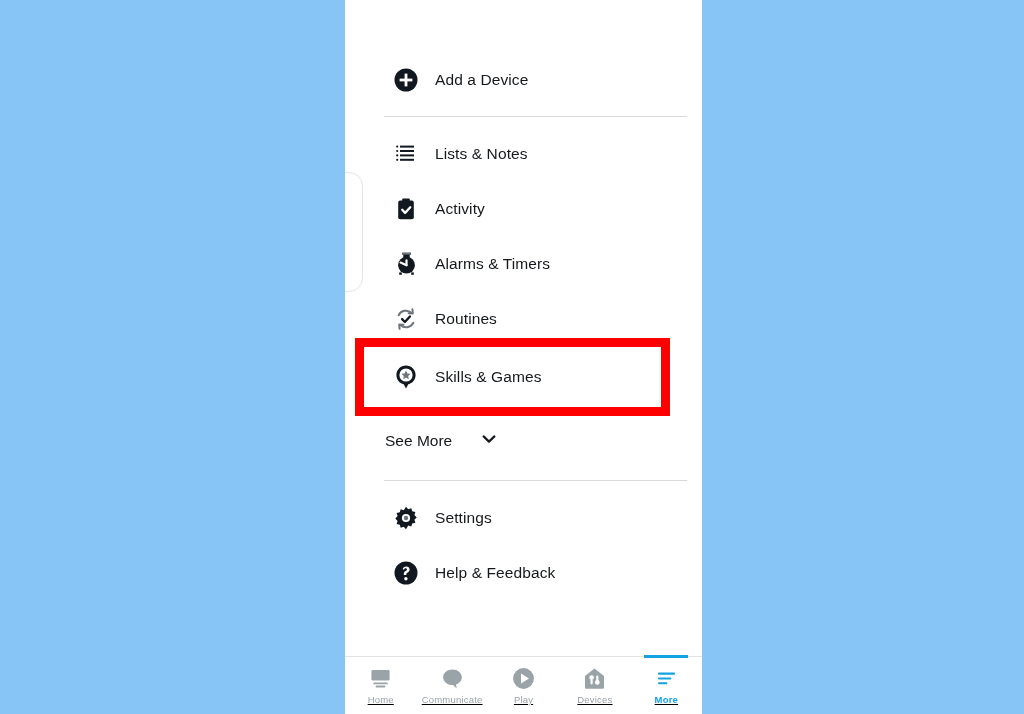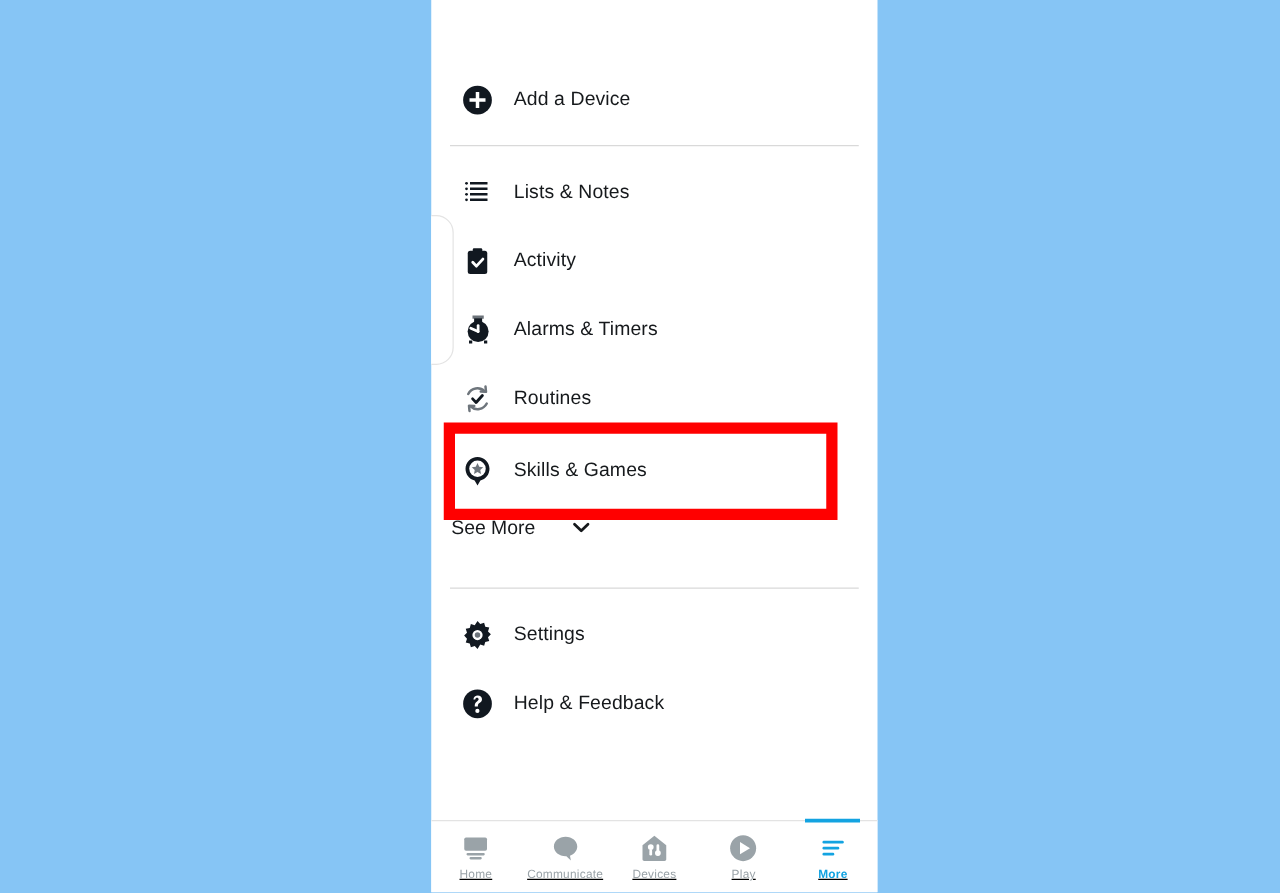--- a/index.html
+++ b/index.html
@@ -40,20 +40,21 @@
     pointer-events: none;
   }
 
   
   #menu-list {
     position: absolute;
     left: 0;
     top: 0;
     width: 357px;
     padding-top: 52px;
+    padding-left: 24px;
   }
 
   .menu-row {
     display: flex;
     align-items: center;
     height: 55px;
     padding-left: 22px;
     position: relative;
   }
 
@@ -91,24 +92,24 @@
     height: 78px;
     border: 9px solid #ff0000;
     background: transparent;
     pointer-events: none;
     z-index: 5;
   }
 
   
   #see-more-row {
     display: flex;
-    align-items: flex-start;
+    align-items: center;
     height: 34px;
     padding-left: 16px;
-    margin-top: 6px;
+    margin-top: 16px;
     gap: 20px;
   }
   #see-more-row .see-more-label {
     font-size: 15.5px;
     color: #16191c;
     margin-right: 9px;
   }
 
   
   #tab-bar {
@@ -306,40 +307,40 @@
         <svg width="25" height="25" viewBox="0 0 25 25">
           <path d="M12.5 3.4c-5.2 0-9.4 3.5-9.4 7.8 0 4.3 4.2 7.8 9.4 7.8h.6l3.6 3.4-.7-3.9c3.4-1.2 5.8-3.9 5.8-7.3 0-4.3-4.2-7.8-9.3-7.8z" fill="#9aa3a8"></path>
         </svg>
       </span>
       <span class="tab-label">Communicate</span>
     </div>
 
     <div class="tab-item">
       <span class="tab-icon">
         <svg width="25" height="25" viewBox="0 0 25 25">
+          <circle cx="12.5" cy="12.5" r="10.4" fill="#9aa3a8"></circle>
+          <path d="M10 7.6l8 4.9-8 4.9z" fill="#fff"></path>
+        </svg>
+      </span>
+      <span class="tab-label">Play</span>
+    </div>
+
+    <div class="tab-item">
+      <span class="tab-icon">
+        <svg width="25" height="25" viewBox="0 0 25 25">
           <path d="M12.5 2.6L22 10.1v11.3c0 .8-.6 1.4-1.4 1.4H4.4c-.8 0-1.4-.6-1.4-1.4V10.1z" fill="#9aa3a8"></path>
           <circle cx="9.6" cy="11.6" r="2.3" fill="#fff"></circle>
           <rect x="8.5" y="13.4" width="2.2" height="5" rx="1.1" fill="#fff"></rect>
           <rect x="14.2" y="9.4" width="2.2" height="9" rx="1.1" fill="#fff"></rect>
           <circle cx="15.3" cy="16.4" r="2.3" fill="#fff"></circle>
         </svg>
       </span>
       <span class="tab-label">Devices</span>
     </div>
 
-    <div class="tab-item">
-      <span class="tab-icon">
-        <svg width="25" height="25" viewBox="0 0 25 25">
-          <circle cx="12.5" cy="12.5" r="10.4" fill="#9aa3a8"></circle>
-          <path d="M10 7.6l8 4.9-8 4.9z" fill="#fff"></path>
-        </svg>
-      </span>
-      <span class="tab-label">Play</span>
-    </div>
-
     <div class="tab-item active">
       <span class="tab-indicator"></span>
       <span class="tab-icon">
         <svg width="25" height="25" viewBox="0 0 25 25">
           <rect x="4" y="6.6" width="17" height="2.1" rx="1" fill="#13a3e1"></rect>
           <rect x="4" y="11.4" width="13.4" height="2.1" rx="1" fill="#13a3e1"></rect>
           <rect x="4" y="16.2" width="9.4" height="2.1" rx="1" fill="#13a3e1"></rect>
         </svg>
       </span>
       <span class="tab-label">More</span>

